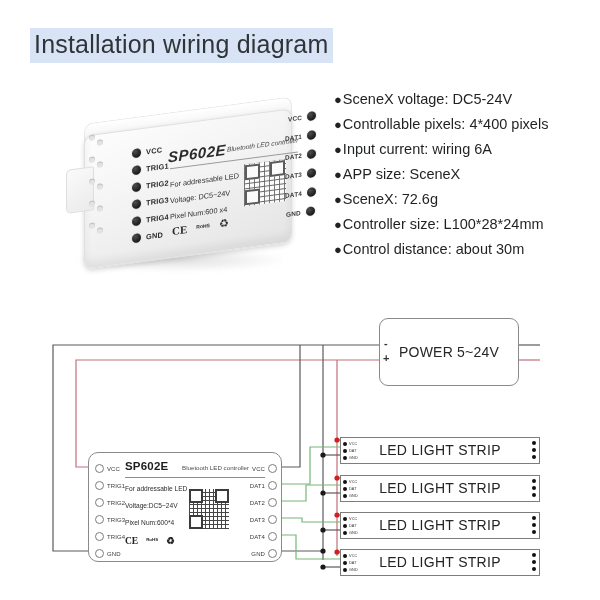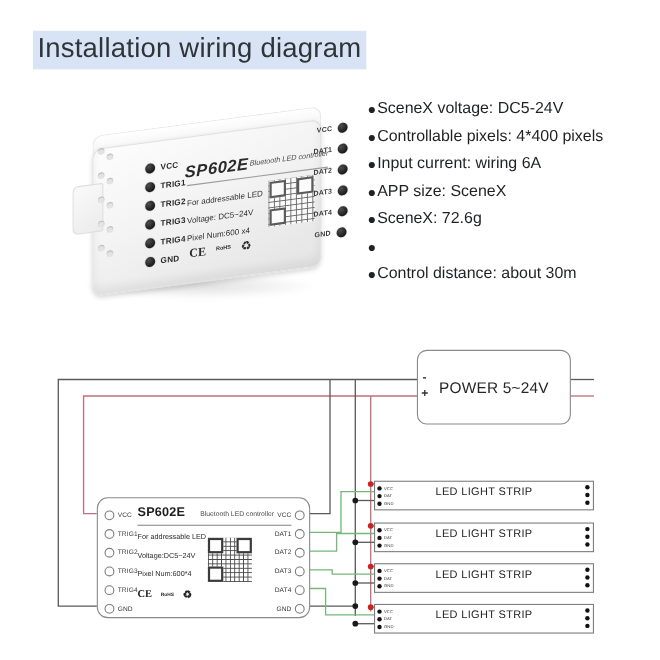--- a/index.html
+++ b/index.html
@@ -135,21 +135,21 @@
   }
   .power-label{font-size:14px;color:#262626;letter-spacing:.2px;}
   .pterm{position:absolute;font-size:11px;color:#333;font-weight:bold;}
 
   .strip{
     position:absolute;left:340px;width:198px;height:25px;
     border:1.2px solid #7d7d7d;background:#fff;
   }
   .strip-label{
     position:absolute;left:0;right:0;top:4px;text-align:center;
-    font-size:10px;color:#242424;letter-spacing:.3px;
+    font-size:14px;color:#242424;letter-spacing:.3px;
   }
   .strip-pins{position:absolute;left:2px;top:2px;}
   .sp-row{display:flex;align-items:center;gap:2px;height:7px;}
   .sp-dot{width:4px;height:4px;border-radius:50%;background:#111;}
   .sp-txt{font-size:3.8px;color:#333;letter-spacing:.1px;}
   .strip-rdots{position:absolute;right:3px;top:3px;}
   .strip-rdots .sp-dot{margin-bottom:3px;}
 </style>
 </head>
 <body>
@@ -176,20 +176,21 @@
     <div class="spec-item">
       <span class="spec-dot">●</span>
       <span>APP size: SceneX</span>
     </div>
     <div class="spec-item">
       <span class="spec-dot">●</span>
       <span>SceneX: 72.6g</span>
     </div>
     <div class="spec-item">
       <span class="spec-dot">●</span>
+      <span>Controller size: L100*28*24mm</span>
     </div>
     <div class="spec-item">
       <span class="spec-dot">●</span>
       <span>Control distance: about 30m</span>
     </div>
   </div>
 
   <div class="photo">
     <div class="photo-shadow"></div>
     <div class="dev-top"></div>

